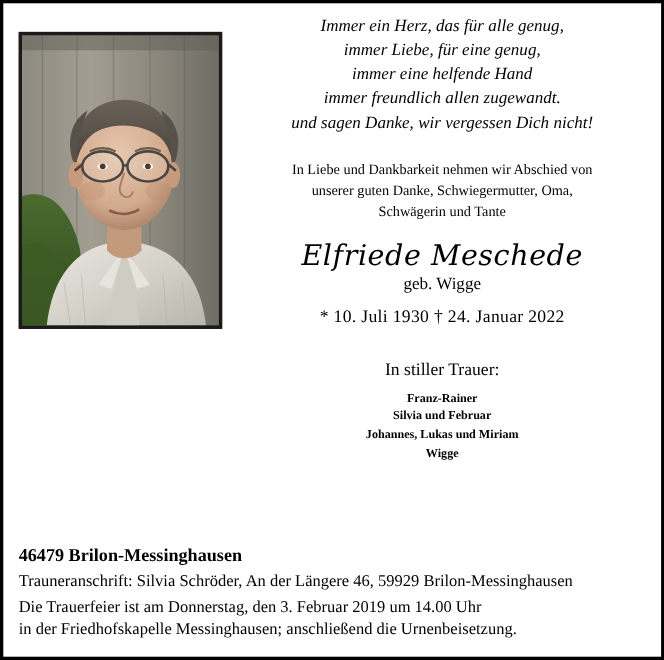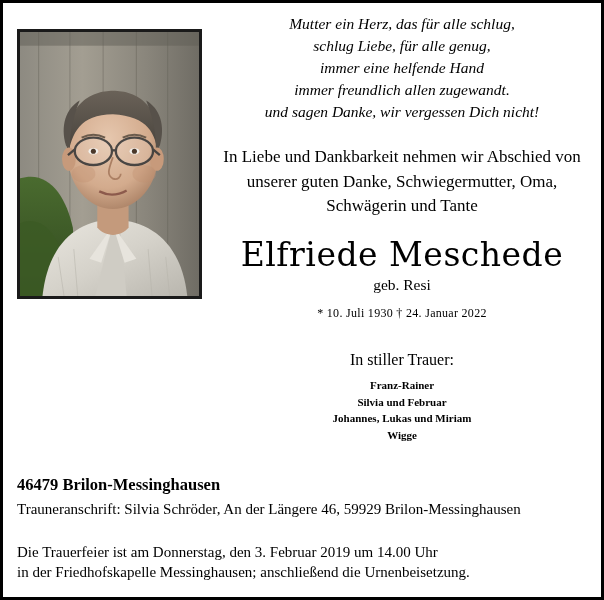--- a/index.html
+++ b/index.html
@@ -50,37 +50,38 @@
     text-align: center;
   }
   .poem {
     font-style: italic;
     font-size: 15.5px;
     line-height: 1.42;
     margin: 0 0 22px 0;
   }
   .poem div { white-space: nowrap; }
   .intro {
-    font-size: 17px;
+    font-size: 13px;
     line-height: 1.45;
     margin: 0 0 16px 0;
   }
   .name {
     font-family: "DejaVu Serif", "Liberation Serif", serif;
-    font-size: 33px;
+    font-style: italic;
+    font-size: 26px;
     letter-spacing: 0.5px;
     margin: 4px 0 2px 0;
     white-space: nowrap;
   }
   .maiden {
     font-size: 15.5px;
     margin: 0 0 12px 0;
   }
   .dates {
-    font-size: 12px;
+    font-size: 16px;
     margin: 0 0 30px 0;
     letter-spacing: 0.3px;
   }
   .mourn-label {
     font-size: 16px;
     margin: 0 0 8px 0;
   }
   .mourners {
     font-weight: bold;
     font-size: 11px;
@@ -96,21 +97,21 @@
     bottom: 14px;
     text-align: left;
   }
   .place {
     font-weight: bold;
     font-size: 16.5px;
     margin-bottom: 6px;
   }
   .address {
     font-size: 15px;
-    margin-bottom: 24px;
+    margin-bottom: 4px;
   }
   .ceremony {
     font-size: 15px;
     line-height: 1.38;
   }
 </style>
 </head>
 <body>
 
 <div class="obituary">
@@ -206,35 +207,35 @@
         <ellipse cx="128" cy="145" rx="12" ry="9" fill="#c08f70" opacity="0.35"></ellipse>
 
         <rect x="0" y="0" width="185" height="270" fill="none"></rect>
       </svg>
     </div>
   </div>
 
   <div class="text-col">
 
     <div class="poem">
-      <div>Mutter ein Herz, das für alle schlug,</div>
-      <div>schlug Liebe, für alle genug,</div>
+      <div>Immer ein Herz, das für alle genug,</div>
+      <div>immer Liebe, für eine genug,</div>
       <div>immer eine helfende Hand</div>
       <div>immer freundlich allen zugewandt.</div>
       <div>und sagen Danke, wir vergessen Dich nicht!</div>
     </div>
 
     <div class="intro">
       <div>In Liebe und Dankbarkeit nehmen wir Abschied von</div>
       <div>unserer guten Danke, Schwiegermutter, Oma,</div>
       <div>Schwägerin und Tante</div>
     </div>
 
     <div class="name">Elfriede Meschede</div>
-    <div class="maiden">geb. Resi</div>
+    <div class="maiden">geb. Wigge</div>
     <div class="dates">* 10. Juli 1930   † 24. Januar 2022</div>
 
     <div class="mourn-label">In stiller Trauer:</div>
     <div class="mourners">
       <div>Franz-Rainer</div>
       <div>Silvia und Februar</div>
       <div>Johannes, Lukas und Miriam</div>
       <div>Wigge</div>
     </div>
   </div>

